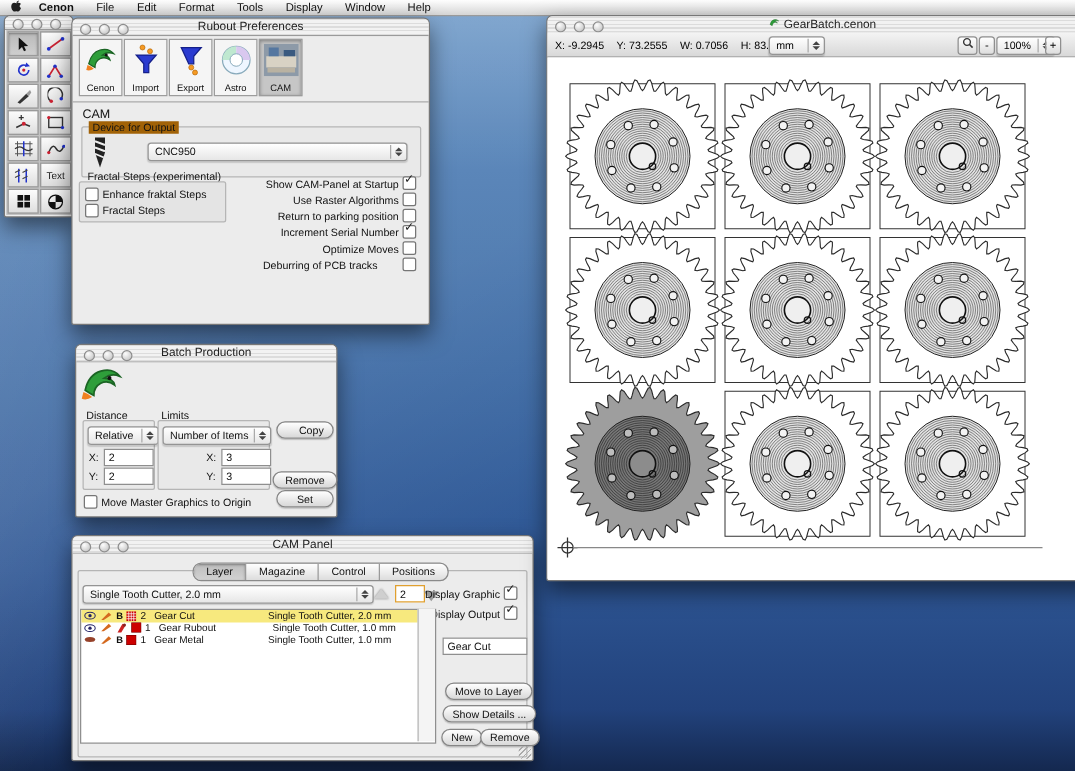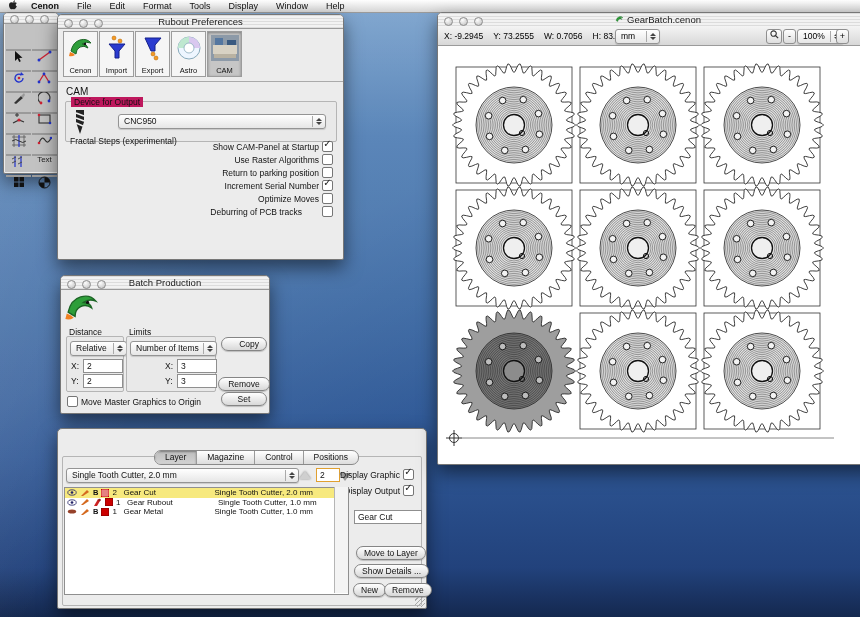--- a/index.html
+++ b/index.html
@@ -28,35 +28,35 @@
   .popup .arr b,.popup .arr s{display:block;width:0;height:0;border-left:3px solid transparent;border-right:3px solid transparent;}
   .popup .arr b{border-bottom:3.5px solid #444;}
   .popup .arr s{border-top:3.5px solid #444;}
   .btn{position:absolute;background:linear-gradient(#ffffff,#d8d8d8);border:1px solid #858585;
     border-radius:8px;font-size:8.5px;line-height:12px;text-align:center;padding:0 7px;height:12px;
     box-shadow:0 1px 1px rgba(0,0,0,.2);white-space:nowrap;}
   .cb{position:absolute;width:9px;height:9px;background:#fff;border:1px solid #767676;border-radius:2px;
     font-size:10px;line-height:8px;text-align:center;color:#222;font-weight:bold;}
   .cb.on::after{content:"✓";position:relative;top:-2px;left:0px;}
   .gbox{position:absolute;border:1px solid #b5b5b5;border-radius:2px;background:#e9e9e9;}
-  .gboxlbl{position:absolute;top:-5px;left:5px;background:#be185d;padding:0 3px;font-size:8.5px;white-space:nowrap;text-align:right;}
+  .gboxlbl{position:absolute;top:-5px;left:5px;background:#a16207;padding:0 3px;font-size:8.5px;white-space:nowrap;text-align:right;}
   .field{position:absolute;background:#fff;border:1px solid #8f8f8f;font-size:8.5px;line-height:12px;padding:0 3px;}
   .grip{position:absolute;right:1px;bottom:1px;width:10px;height:10px;
     background:repeating-linear-gradient(135deg,transparent 0 2px,#aaa 2px 3px);border-radius:0 0 2px 0;}
   
   #menubar{position:absolute;left:0;top:0;width:860px;height:12px;
     background:linear-gradient(#fefefe,#d5d5d5);border-bottom:1px solid #9a9a9a;
     display:flex;align-items:center;gap:0;font-size:9px;color:#111;}
   #menubar .mi{padding:0 9px;line-height:12px;}
   #menubar .app{font-weight:bold;}
   
   #palette .cells{position:absolute;left:1px;top:11px;display:grid;
     grid-template-columns:25px 25px;grid-auto-rows:20px;gap:1px;background:#c2c2c2;padding:1px;}
   #palette .cell{background:linear-gradient(#fcfcfc,#dedede);border:1px solid #9a9a9a;
-    display:flex;justify-content:center;font-size:7.5px;margin-top:24px;}
+    display:flex;align-items:center;justify-content:center;font-size:7.5px;}
   #palette .cell.active{background:linear-gradient(#b9b9b9,#cfcfcf);box-shadow:inset 0 1px 2px rgba(0,0,0,.4);}
   
   .picon{position:absolute;top:3px;width:33px;height:44px;border:1px solid #9c9c9c;background:#f5f5f5;
     text-align:center;font-size:7.5px;}
   .picon.sel{background:#c6c6c6;box-shadow:inset 0 1px 3px rgba(0,0,0,.35);}
   .picon .plbl{position:absolute;left:0;right:0;bottom:1px;}
   .picon svg{margin-top:3px;}
   
   .tabs{position:absolute;display:flex;border:1px solid #8a8a8a;border-radius:7px;overflow:hidden;
     background:linear-gradient(#fff,#ddd);height:13px;}
@@ -274,20 +274,26 @@
       <div class="popup" style="left:52px;top:12px;width:185px;">
         <span>CNC950</span>
         <span class="arr">
             <b></b>
             <s></s>
           </span>
       </div>
     </div>
 
     <span class="lbl" style="left:12px;top:108px;">Fractal Steps (experimental)</span>
+    <div class="gbox" style="left:5px;top:117px;width:116px;height:31px;background:#e4e4e4;">
+      <span class="cb" style="left:4px;top:4px;"></span>
+      <span class="lbl" style="left:18px;top:4px;">Enhance fraktal Steps</span>
+      <span class="cb" style="left:4px;top:17px;"></span>
+      <span class="lbl" style="left:18px;top:17px;">Fractal Steps</span>
+    </div>
 
     <span class="lbl" style="right:24px;top:114px;">Show CAM-Panel at Startup</span>
     <span class="cb on" style="right:10px;top:113px;"></span>
     <span class="lbl" style="right:24px;top:127px;">Use Raster Algorithms</span>
     <span class="cb" style="right:10px;top:126px;"></span>
     <span class="lbl" style="right:24px;top:140px;">Return to parking position</span>
     <span class="cb" style="right:10px;top:139px;"></span>
     <span class="lbl" style="right:24px;top:153px;">Increment Serial Number</span>
     <span class="cb on" style="right:10px;top:152px;"></span>
     <span class="lbl" style="right:24px;top:166px;">Optimize Moves</span>
@@ -346,20 +352,28 @@
     <span class="btn" style="left:160px;top:48px;width:30px;text-align:right;">Copy</span>
     <span class="btn" style="left:157px;top:88px;width:36px;">Remove</span>
     <span class="btn" style="left:160px;top:103px;width:30px;">Set</span>
 
     <span class="cb" style="left:6px;top:107px;"></span>
     <span class="lbl" style="left:20px;top:108px;">Move Master Graphics to Origin</span>
   </div>
 </div>
 
 <div class="win" style="left:57px;top:428px;width:368px;height:179px;">
+  <div class="tbar">
+    <span class="tl">
+        <i></i>
+        <i></i>
+        <i></i>
+      </span>
+    <span>CAM Panel</span>
+  </div>
   <div class="content">
     <div class="gbox" style="left:4px;top:14px;width:358px;height:148px;background:#ececec;"></div>
     <div class="tabs" style="left:96px;top:8px;">
       <span class="tab on">Layer</span>
       <span class="tab">Magazine</span>
       <span class="tab">Control</span>
       <span class="tab">Positions</span>
     </div>
 
     <div class="popup" style="left:8px;top:26px;width:210px;">

